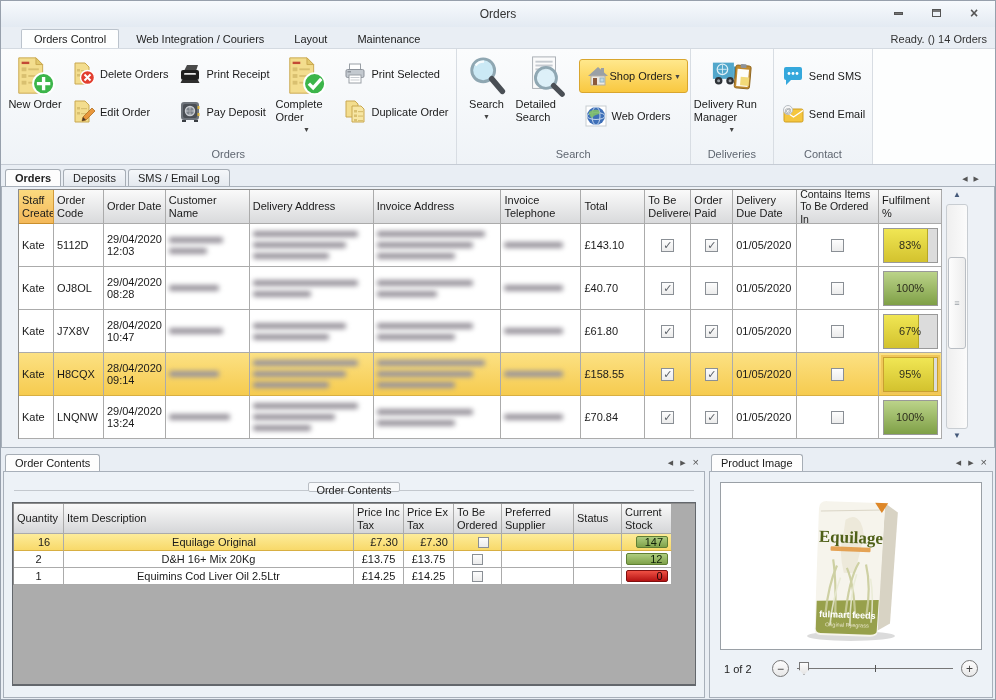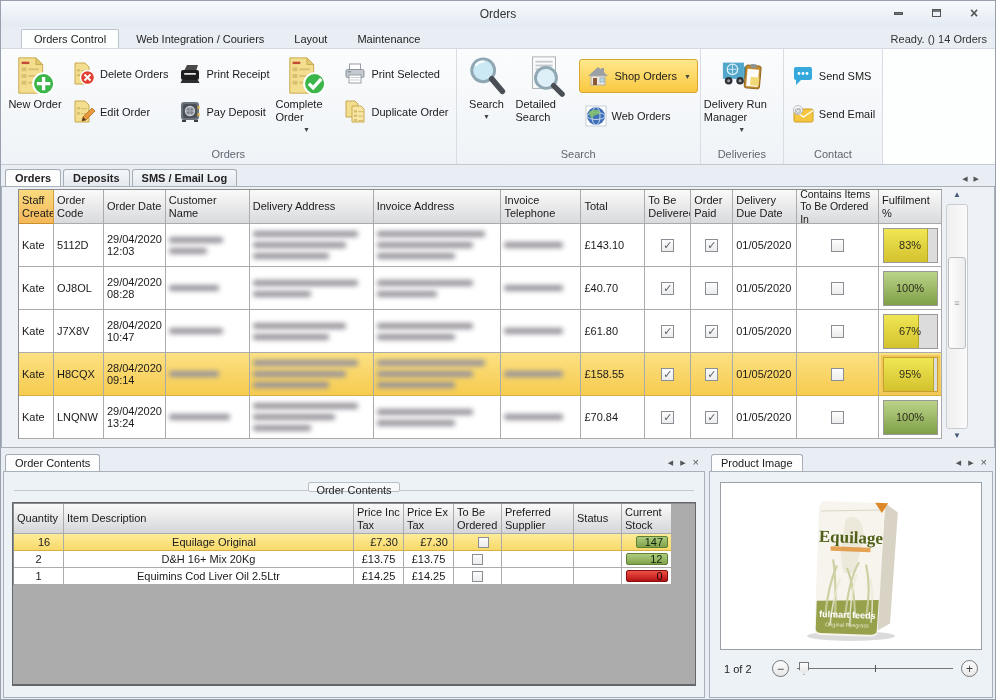--- a/index.html
+++ b/index.html
@@ -29,27 +29,27 @@
   .rcaption { height:16px; text-align:center; color:#5f6670; font-size:11px; }
   .ribbon-fill { flex:1; background:#FDFEFE; }
 
   .rbtn-lg { width:64px; min-height:92px; display:flex; flex-direction:column; align-items:center; padding-top:3px; border:1px solid transparent; border-radius:3px; text-align:left; }
   .rbtn-lg .rlbl { line-height:1.2; margin-top:1px; }
   .rcol { display:flex; flex-direction:column; justify-content:flex-start; gap:8px; padding-top:8px; }
   .rbtn-sm { display:flex; align-items:center; gap:4px; padding:2px 4px; border:1px solid transparent; border-radius:3px; white-space:nowrap; }
   .drop { font-size:7px; color:#444; margin-top:2px; }
   .i40 { width:42px; height:42px; }
   .i24 { width:24px; height:24px; }
-  .shop-btn { background:linear-gradient(#FFE88C,#F9C840); border:1px solid #D9A62E; border-radius:3px; padding:4px 6px; display:flex; align-items:center; gap:5px; }
+  .shop-btn { background:linear-gradient(#FFE88C,#F9C840); border:1px solid #D9A62E; border-radius:3px; padding:4px 6px; display:flex; align-items:center; }
   .shop-btn .drop { margin:0 0 0 2px; }
 
   
   .orders-area { margin-top:2px; height:281px; }
   .otabs { height:19px; display:flex; align-items:flex-end; padding-left:4px; position:relative; }
-  .otab { padding:2px 9px; border:1px solid #A6ADB5; border-bottom:none; border-radius:3px 3px 0 0; background:linear-gradient(#F5F7FA,#E4E9EF); margin-right:2px; color:#222;font-weight:bold; }
+  .otab { padding:2px 9px; border:1px solid #A6ADB5; border-bottom:none; border-radius:3px 3px 0 0; background:linear-gradient(#F5F7FA,#E4E9EF); margin-right:2px; color:#222; }
   .otab.active { background:#FDFDFD; font-weight:bold; }
   .onav { position:absolute; right:10px; bottom:3px; color:#555; font-size:7px; letter-spacing:6px; }
   .orders-body { height:262px; border:1px solid #A8B0BA; background:#EDF1F6; display:flex; padding:2px 0 0 16px; }
   .grid { width:924px; border-left:1px solid #8C8C8C; border-top:1px solid #8C8C8C; background:#fff; align-self:flex-start; }
   .grow { display:flex; }
   .gcell { border-right:1px solid #ABABAB; border-bottom:1px solid #ABABAB; padding:2px 3px; display:flex; flex-direction:column; justify-content:center; overflow:hidden; }
   .ghead .gcell { background:linear-gradient(#FAFAFA,#D9DADC); height:34px; justify-content:center; line-height:1.15; }
   .ghead .gcell.hot { background:linear-gradient(#FBDA7F,#F3B85A); border-right-color:#D29A3A; border-bottom-color:#C98F2E; }
   .grow.data .gcell { height:43px; background:#fff; }
   .grow.data.selected .gcell { background:linear-gradient(#FCE183,#F6CB4F); border-bottom-color:#D8AF42; }

